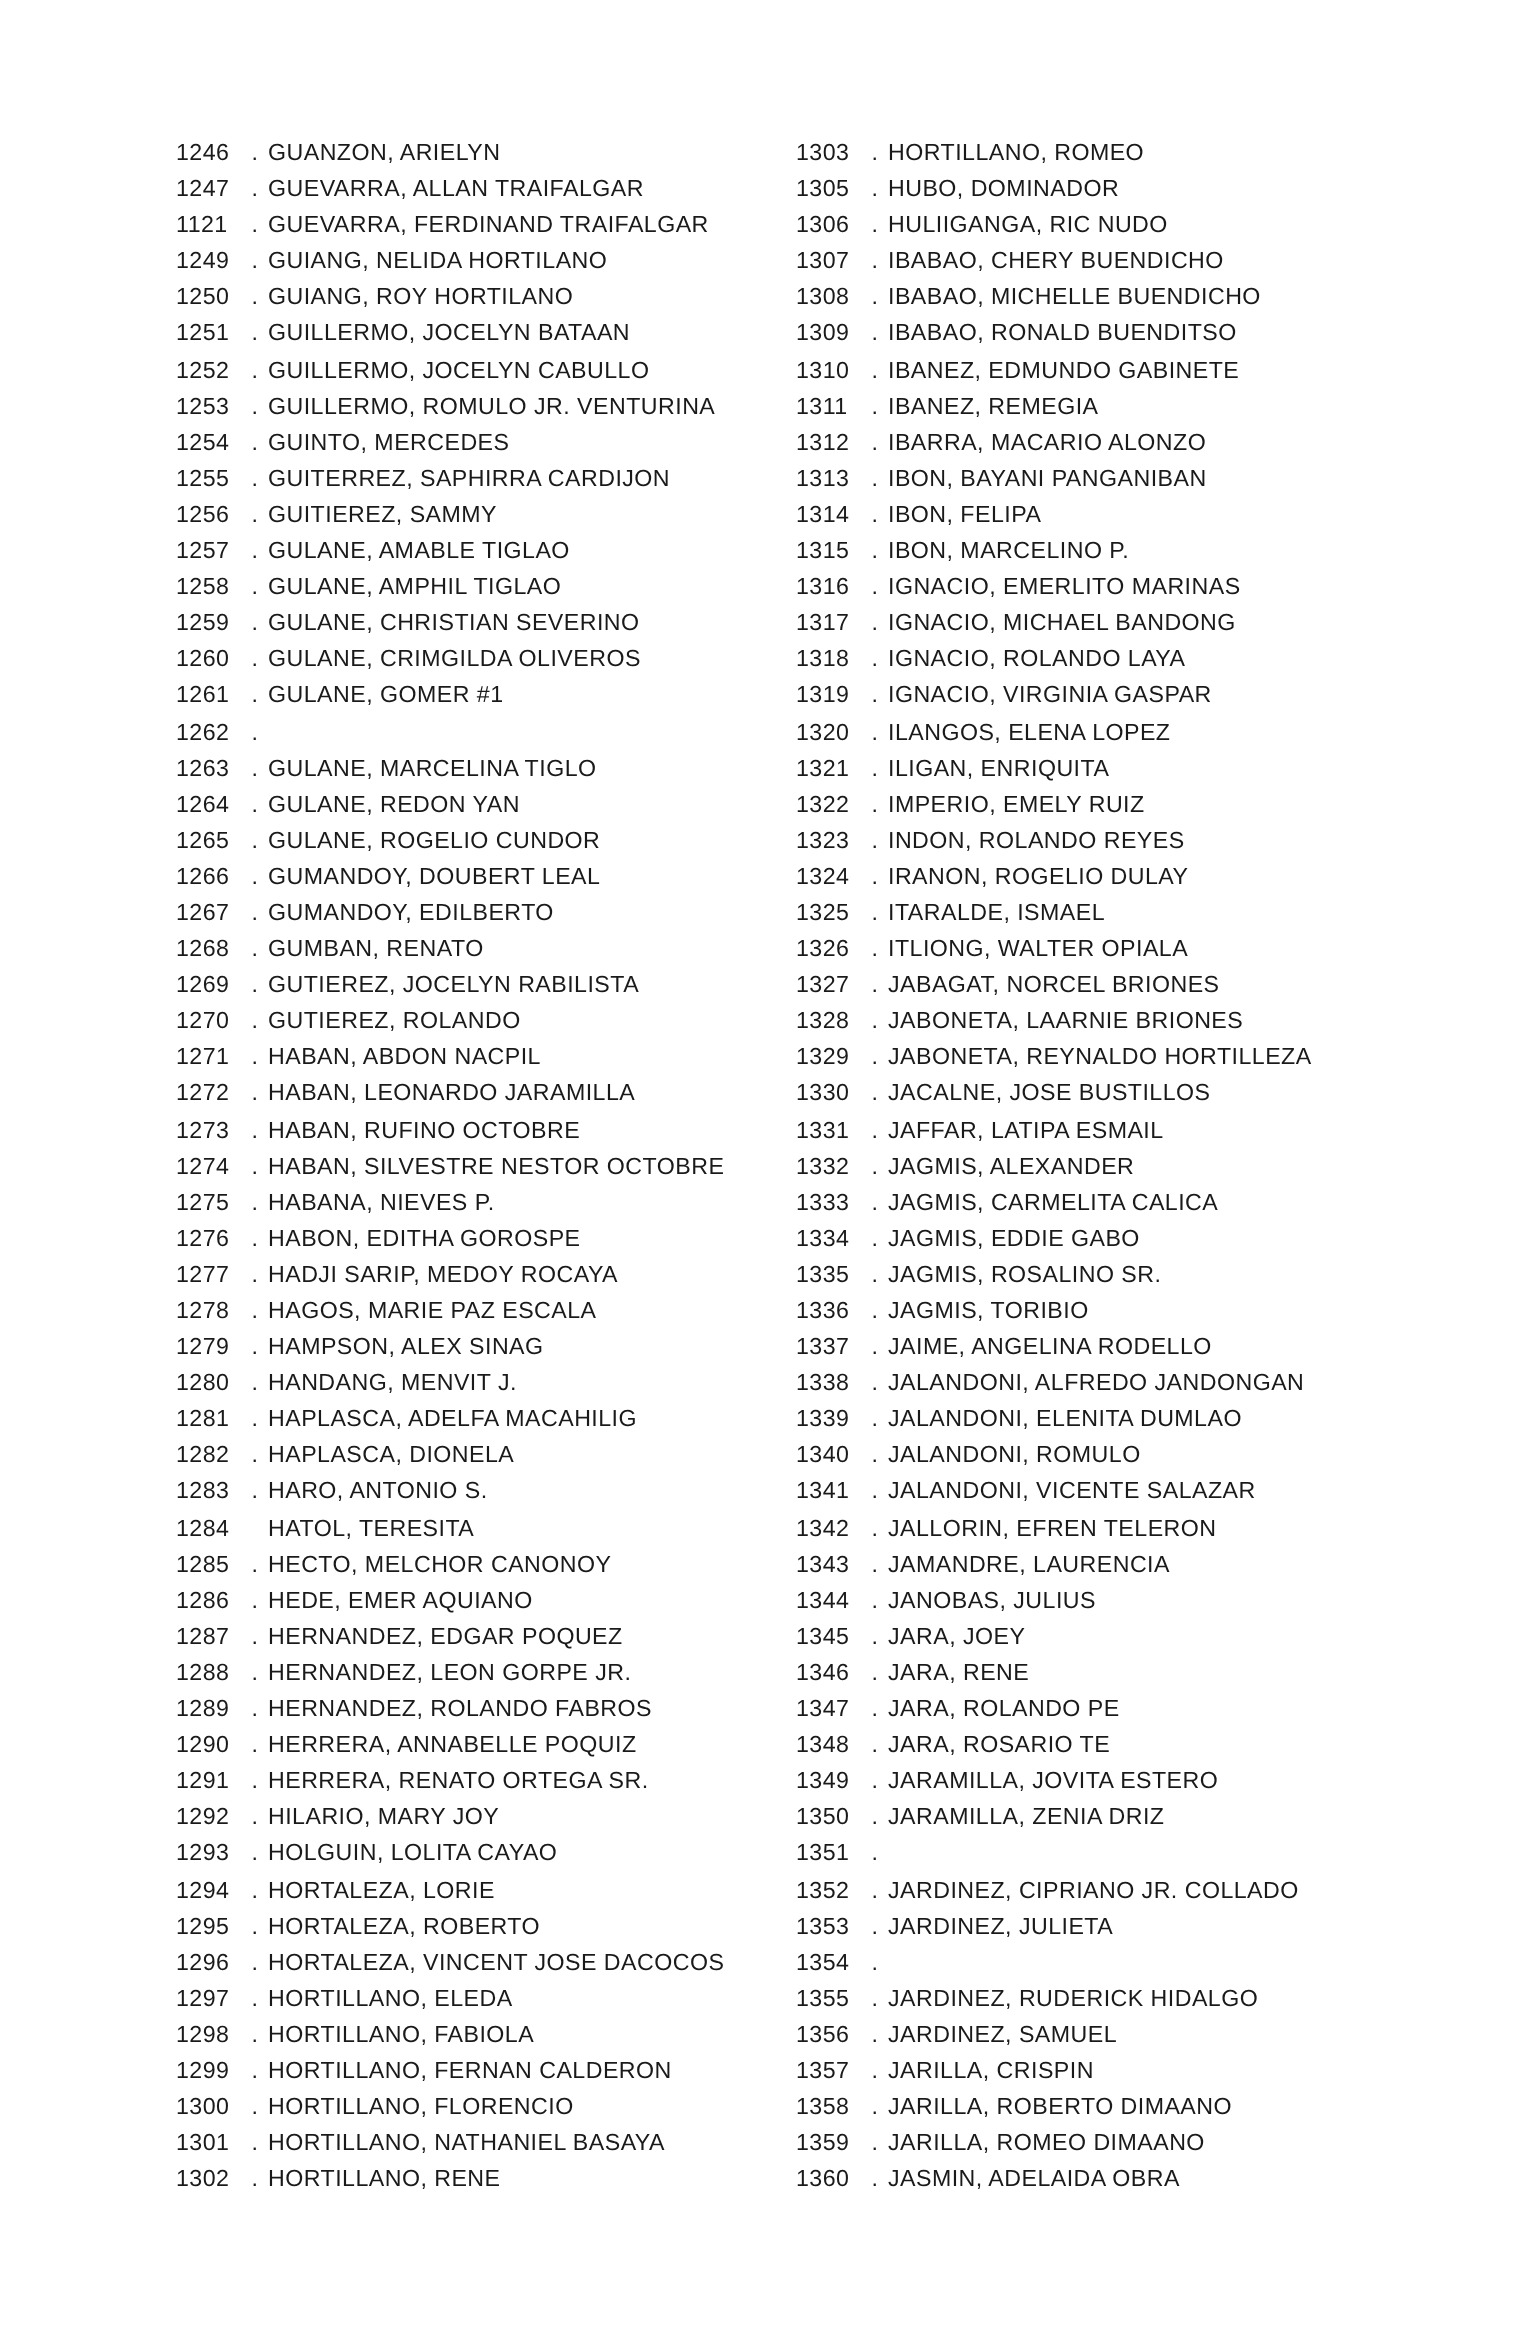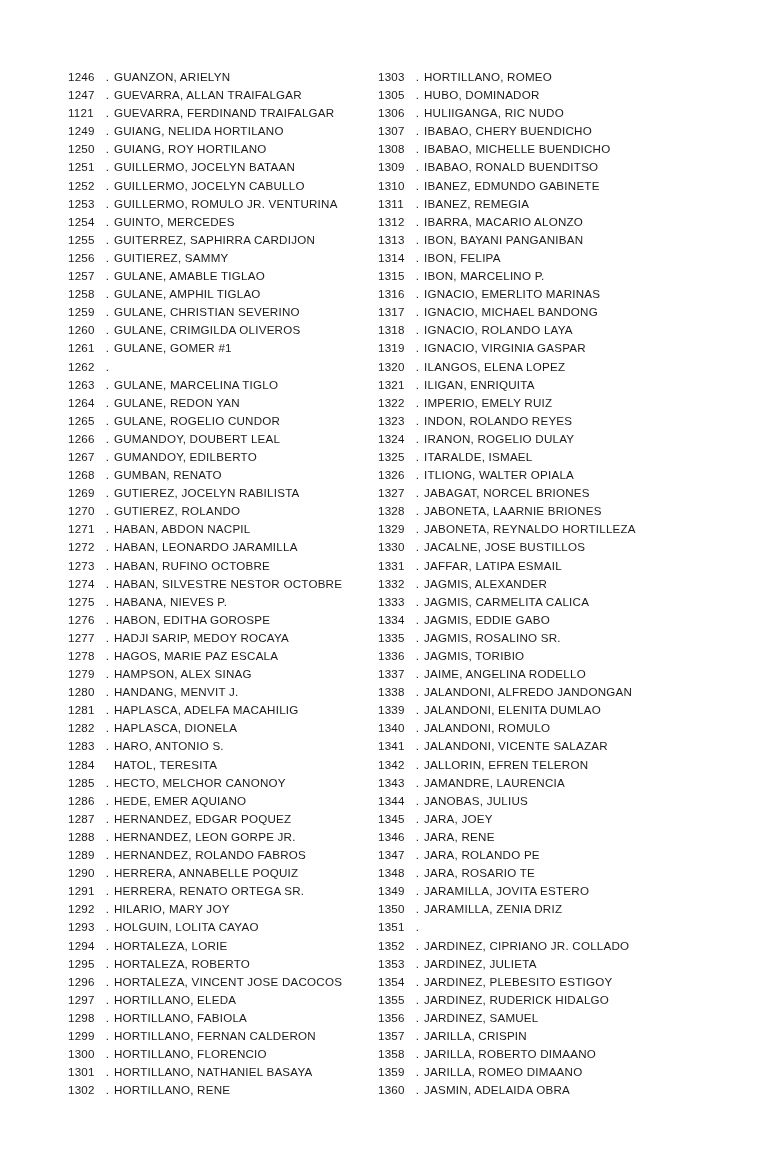--- a/index.html
+++ b/index.html
@@ -31,21 +31,21 @@
     width: 768px;
     display: flex;
     flex-direction: row;
     align-items: flex-start;
   }
   .column {
     display: flex;
     flex-direction: column;
   }
   .column-left {
-    margin-left: 68px;
+    margin-left: 88px;
     width: 310px;
   }
   .column-right {
     margin-left: 0px;
     width: 320px;
   }
   .entry-row {
     display: flex;
     flex-direction: row;
     align-items: baseline;
@@ -607,21 +607,20 @@
           <span class="entry-name">JARDINEZ, CIPRIANO JR. COLLADO</span>
         </div>
         <div class="entry-row">
           <span class="entry-number">1353</span>
           <span class="entry-sep">.</span>
           <span class="entry-name">JARDINEZ, JULIETA</span>
         </div>
         <div class="entry-row">
           <span class="entry-number">1354</span>
           <span class="entry-sep">.</span>
-          <span class="entry-name">JARDINEZ, PLEBESITO ESTIGOY</span>
         </div>
         <div class="entry-row">
           <span class="entry-number">1355</span>
           <span class="entry-sep">.</span>
           <span class="entry-name">JARDINEZ, RUDERICK HIDALGO</span>
         </div>
         <div class="entry-row">
           <span class="entry-number">1356</span>
           <span class="entry-sep">.</span>
           <span class="entry-name">JARDINEZ, SAMUEL</span>

